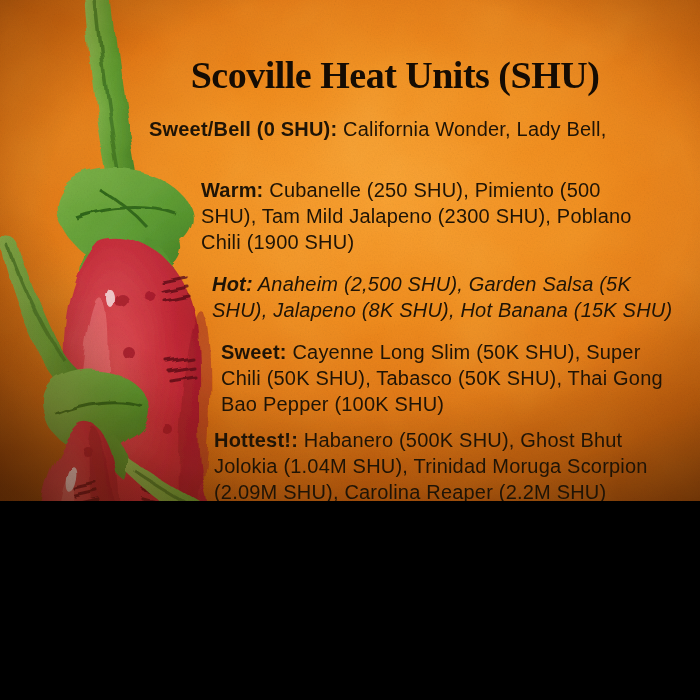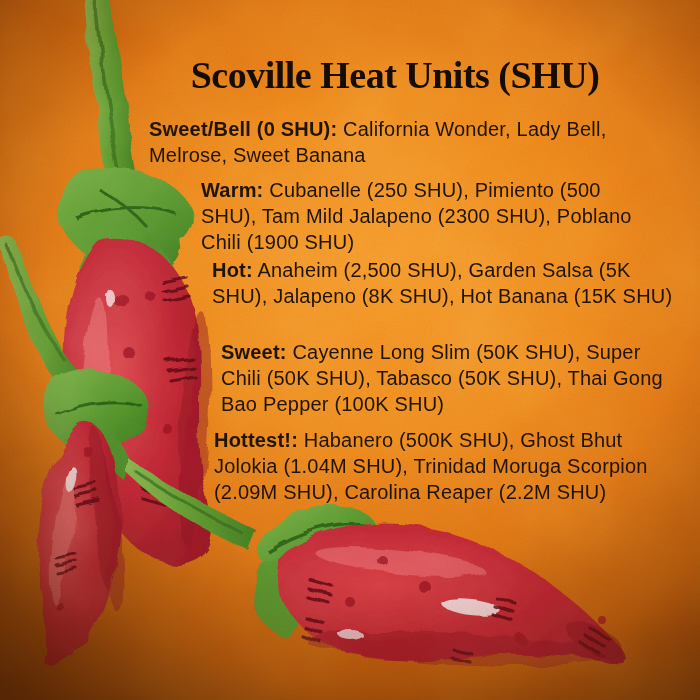--- a/index.html
+++ b/index.html
@@ -1,37 +1,37 @@
 <!DOCTYPE html>
 <html><head>
 <meta charset="utf-8">
 <style>
   html,body{margin:0;padding:0;background:#000;}
-  #app{position:relative;width:700px;height:700px;overflow:hidden;
+  #app{position:relative;width:700px;height:501px;overflow:hidden;
        font-family:"Liberation Sans",sans-serif;}
   .bg{position:absolute;inset:0;z-index:0;
       background:radial-gradient(ellipse 92% 78% at 55% 38%,
         #fa9e2b 0%, #f28c1c 32%, #e37714 52%, #c35f0d 74%, #9d4b0b 92%, #84400a 100%);}
   .peppers{position:absolute;inset:0;z-index:1;}
   .grain{position:absolute;inset:0;z-index:2;mix-blend-mode:multiply;opacity:.16;pointer-events:none;}
   .clouds{position:absolute;inset:0;z-index:2;mix-blend-mode:soft-light;opacity:.5;pointer-events:none;}
   .vignette{position:absolute;inset:0;z-index:3;pointer-events:none;
       background:
         radial-gradient(ellipse 82% 74% at 53% 40%, rgba(0,0,0,0) 56%, rgba(92,36,0,.20) 78%, rgba(58,22,0,.48) 100%),
         linear-gradient(52deg, rgba(58,23,2,.32) 0%, rgba(58,23,2,0) 24%);}
   .title{position:absolute;left:95px;top:53px;width:600px;z-index:4;
       text-align:center;font-family:"Liberation Serif",serif;font-weight:700;
       font-size:38px;letter-spacing:-0.5px;color:#150c03;}
   .hl{position:absolute;z-index:4;margin:0;font-size:20px;line-height:26px;
       letter-spacing:.2px;color:#1f1406;}
   .hl .ln{display:block;white-space:nowrap;}
   .hl strong{font-weight:700;}
   #b1{left:149px;top:116px;}
   #b2{left:201px;top:177px;}
-  #b3{left:212px;top:257px;}
+  #b3{left:212px;top:271px;font-style:italic;}
   #b4{left:221px;top:339px;}
   #b5{left:214px;top:427px;}
 </style>
 </head>
 <body>
 
 <div id="app">
   <div class="bg"></div>
 
   <svg class="peppers" viewBox="0 0 700 700">
@@ -151,21 +151,20 @@
         <feColorMatrix type="saturate" values="0"></feColorMatrix>
       </filter>
     <rect width="700" height="700" filter="url(#g2)"></rect>
   </svg>
   <div class="vignette"></div>
 
   <div class="title">Scoville Heat Units (SHU)</div>
 
   <p class="hl" id="b1">
     <span class="ln"><strong>Sweet/Bell (0 SHU):</strong><span> California Wonder, Lady Bell,</span></span>
-    <span class="ln">Melrose, Sweet Banana</span>
   </p>
 
   <p class="hl" id="b2">
     <span class="ln"><strong>Warm:</strong><span> Cubanelle (250 SHU), Pimiento (500</span></span>
     <span class="ln">SHU), Tam Mild Jalapeno (2300 SHU), Poblano</span>
     <span class="ln">Chili (1900 SHU)</span>
   </p>
 
   <p class="hl" id="b3">
     <span class="ln"><strong>Hot:</strong><span> Anaheim (2,500 SHU), Garden Salsa (5K</span></span>

